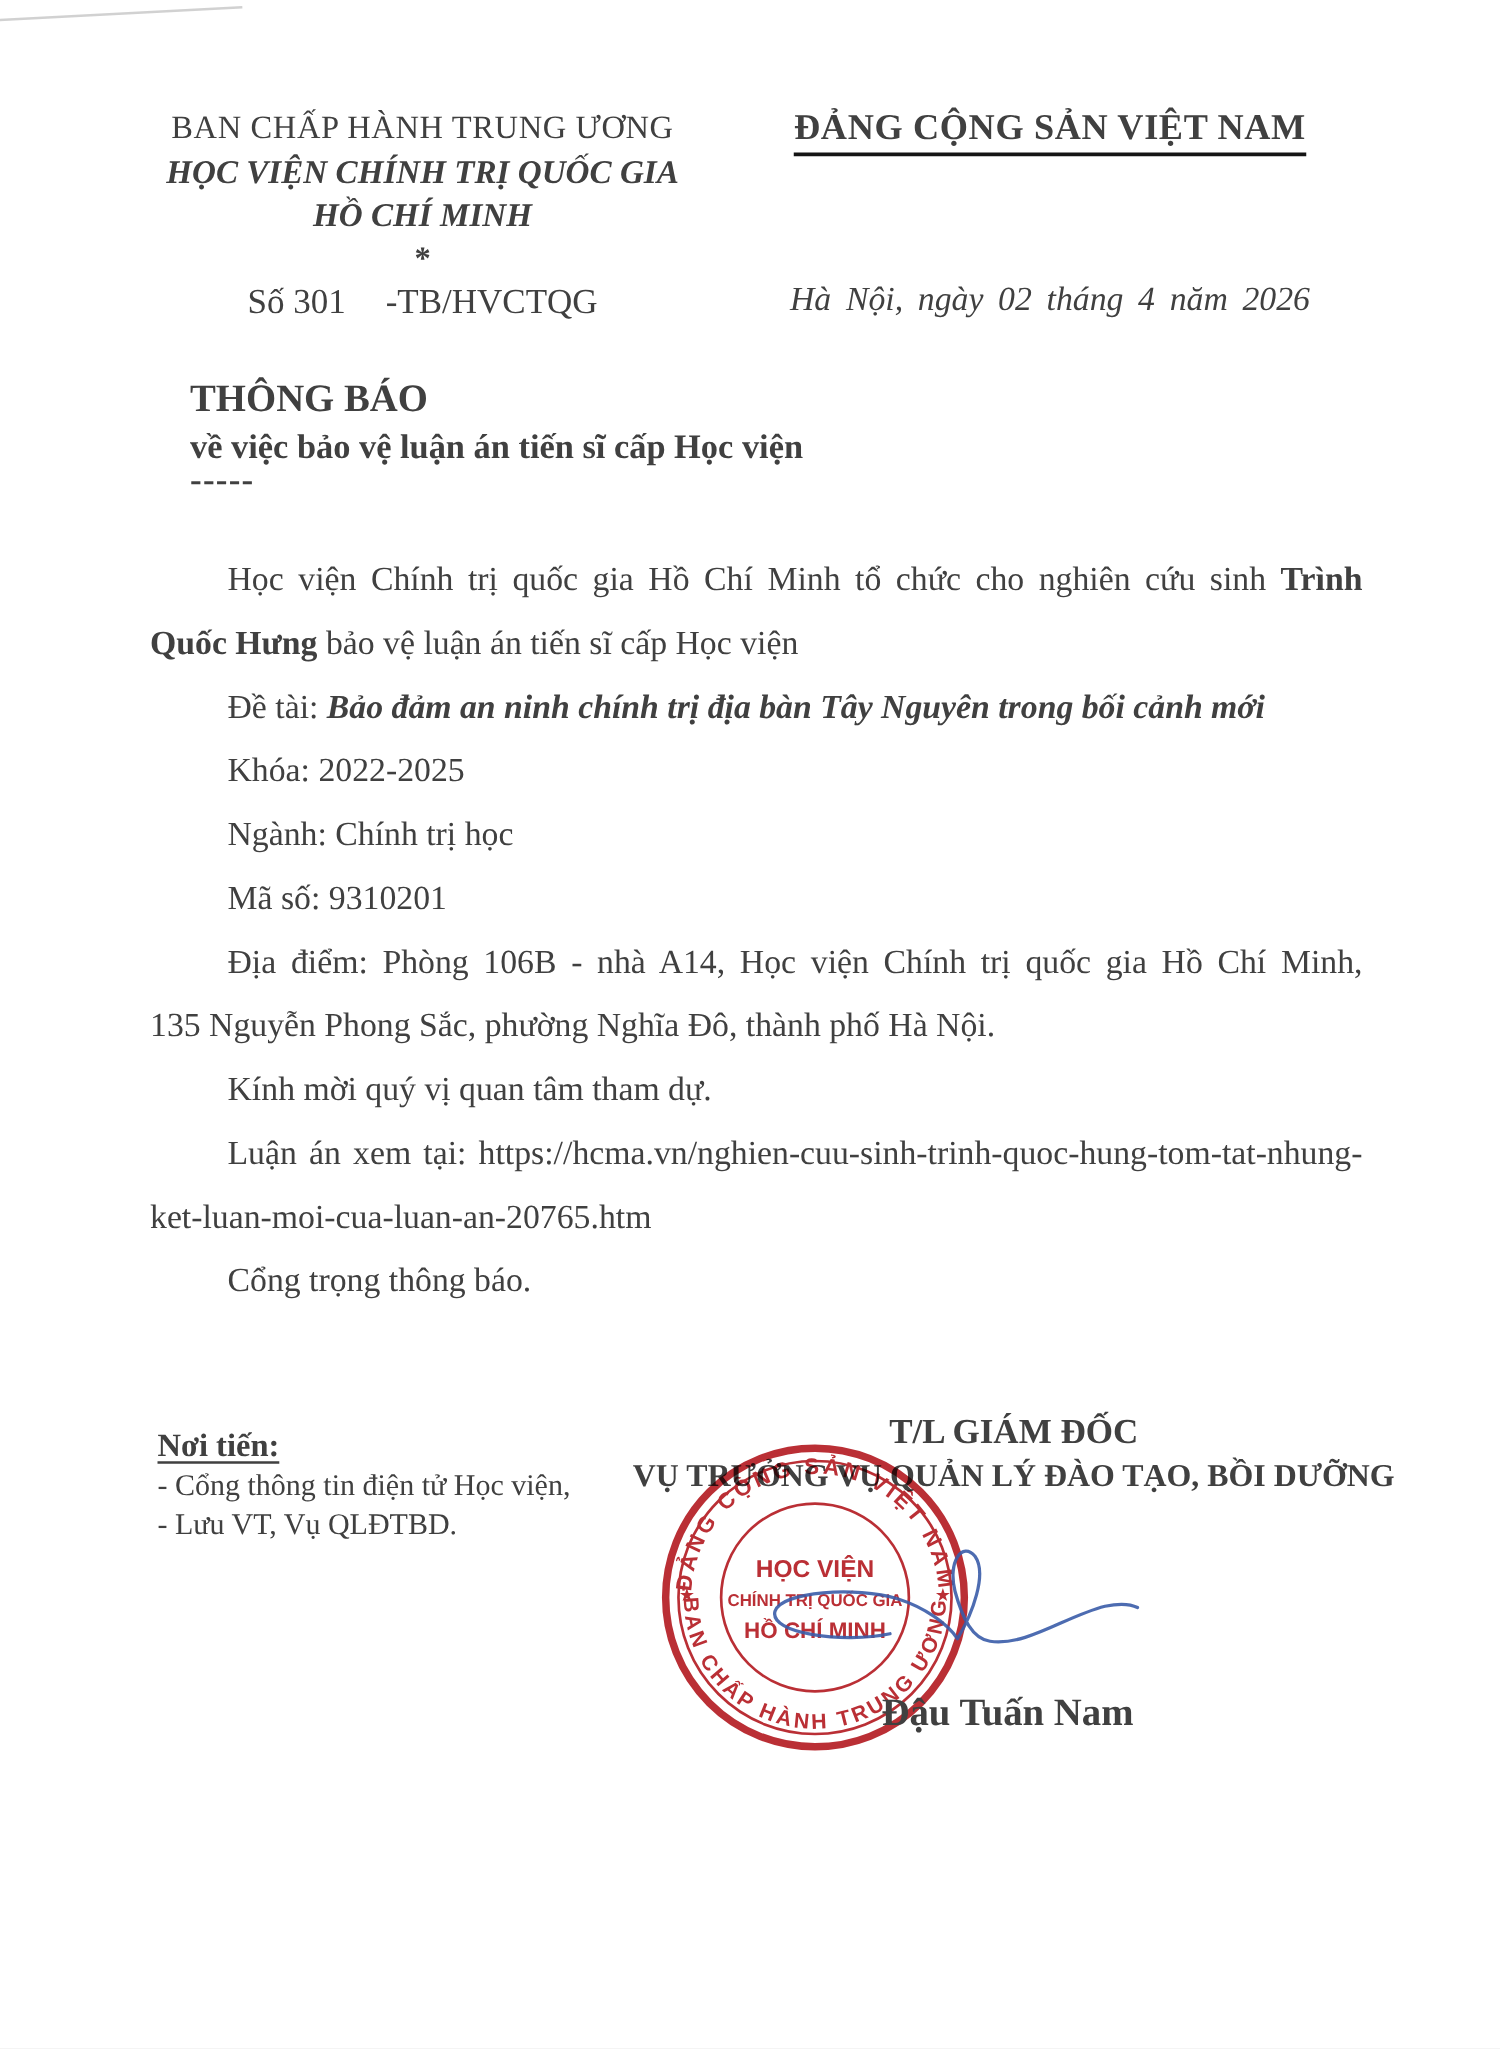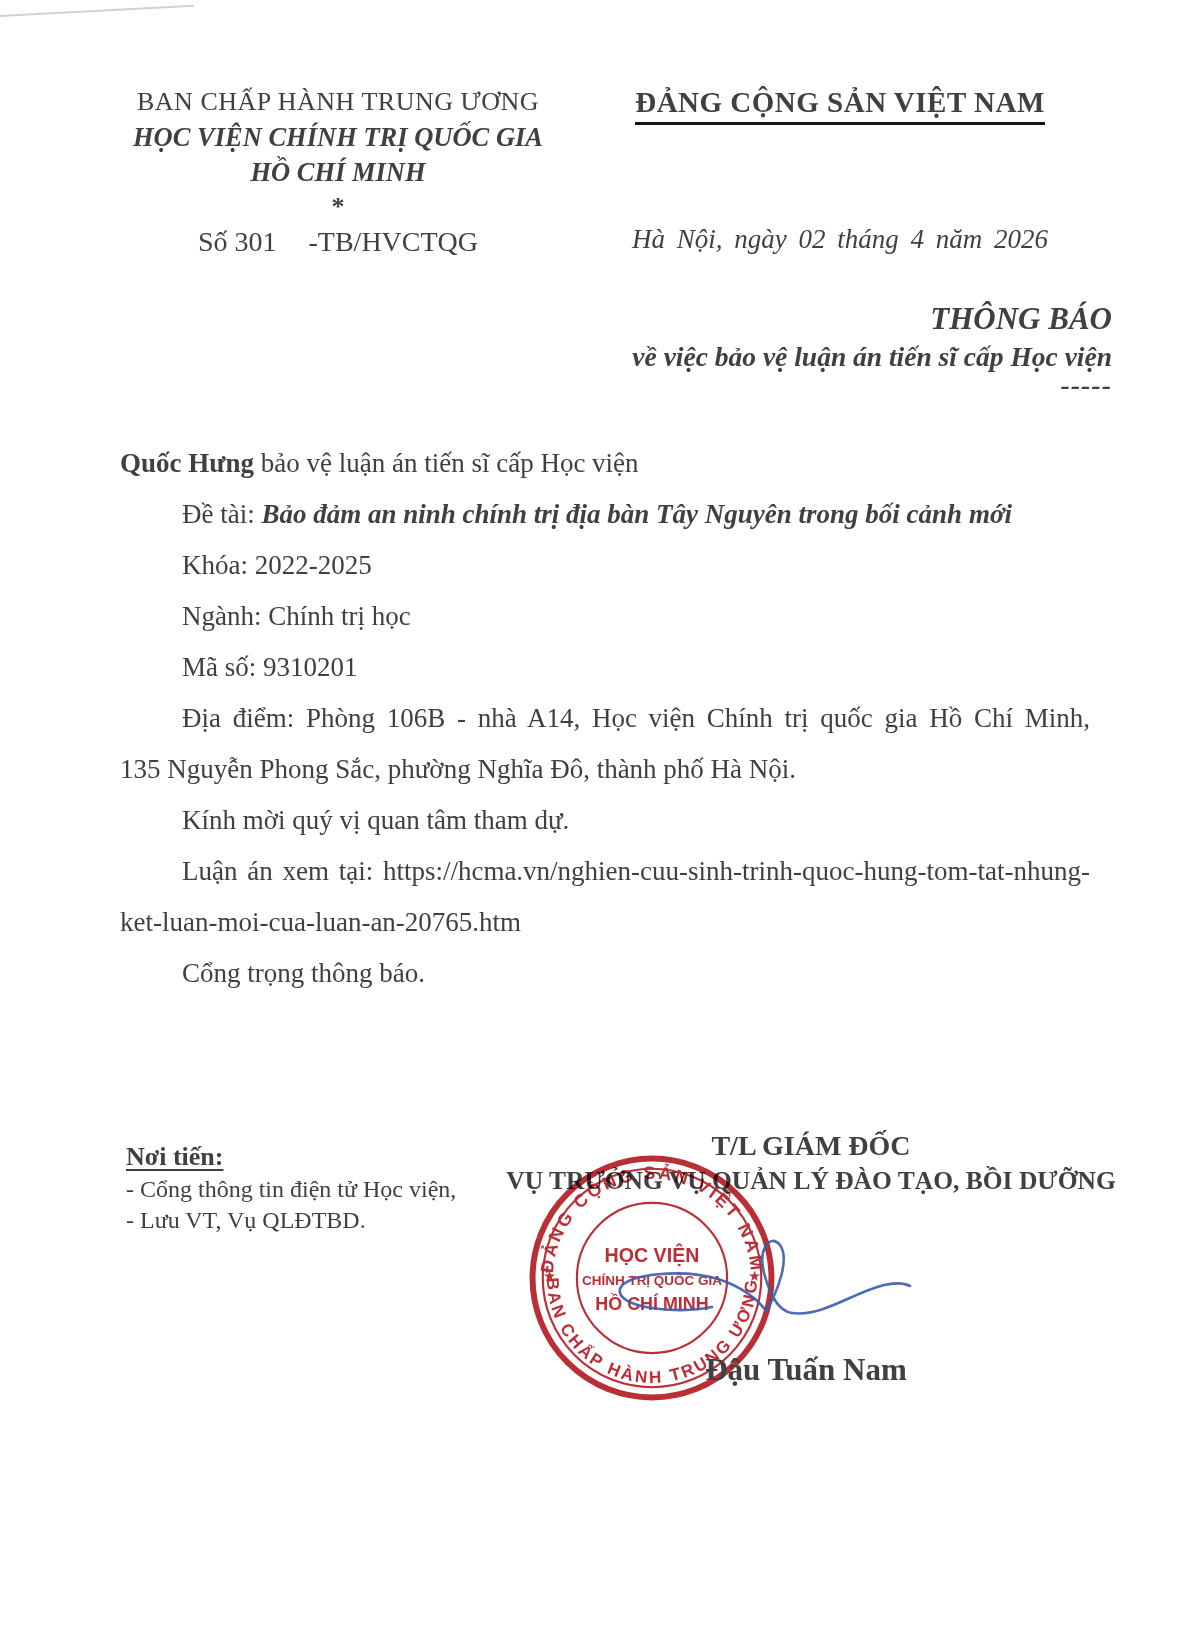--- a/index.html
+++ b/index.html
@@ -19,21 +19,21 @@
   .hl-star{font-size:26px;line-height:26px;font-weight:bold;margin-top:4px;}
   .hl-num{font-size:28px;margin-top:6px;}
   .numgap{margin-left:32px;margin-top:43px;}
 
   .hright{position:absolute;left:606px;top:86px;width:468px;text-align:center;}
   .party{display:inline-block;font-size:29px;font-weight:bold;letter-spacing:.5px;
     border-bottom:3px solid #151515;padding-bottom:3px;}
   .dateline{font-size:27px;font-style:italic;margin-top:99px;word-spacing:5px;text-align:center;}
 
   
-  .titleblock{position:absolute;left:152px;top:301px;width:960px;text-align:right;font-style:italic;}
+  .titleblock{position:absolute;left:152px;top:301px;width:960px;text-align:left;}
   .t-main{font-size:31px;font-weight:bold;line-height:36px;}
   .t-sub{font-size:27.5px;font-weight:bold;line-height:34px;margin-top:3px;}
   .t-div{font-size:28px;font-weight:bold;line-height:22px;letter-spacing:1px;}
 
   
   .docbody{position:absolute;left:120px;top:438px;width:970px;font-size:27px;}
   .bl{line-height:51px;text-align:left;white-space:normal;}
   .ind{text-indent:62px;}
   .str{text-align:justify;text-align-last:justify;}
   .bl b{font-weight:bold;}
@@ -90,20 +90,21 @@
     <div class="dateline">Hà Nội, ngày 02 tháng 4 năm 2026</div>
   </div>
 
   <div class="titleblock">
     <div class="t-main">THÔNG BÁO</div>
     <div class="t-sub">về việc bảo vệ luận án tiến sĩ cấp Học viện</div>
     <div class="t-div">-----</div>
   </div>
 
   <div class="docbody">
+    <div class="bl ind str"><span>Học viện Chính trị quốc gia Hồ Chí Minh tổ chức cho nghiên cứu sinh </span><b>Trình</b></div>
     <div class="bl"><b>Quốc Hưng</b><span> bảo vệ luận án tiến sĩ cấp Học viện</span></div>
     <div class="bl ind"><span>Đề tài: </span><span class="bi">Bảo đảm an ninh chính trị địa bàn Tây Nguyên trong bối cảnh mới</span></div>
     <div class="bl ind">Khóa: 2022-2025</div>
     <div class="bl ind">Ngành: Chính trị học</div>
     <div class="bl ind">Mã số: 9310201</div>
     <div class="bl ind str">Địa điểm: Phòng 106B - nhà A14, Học viện Chính trị quốc gia Hồ Chí Minh,</div>
     <div class="bl">135 Nguyễn Phong Sắc, phường Nghĩa Đô, thành phố Hà Nội.</div>
     <div class="bl ind">Kính mời quý vị quan tâm tham dự.</div>
     <div class="bl ind str">Luận án xem tại: https://hcma.vn/nghien-cuu-sinh-trinh-quoc-hung-tom-tat-nhung-</div>
     <div class="bl">ket-luan-moi-cua-luan-an-20765.htm</div>

